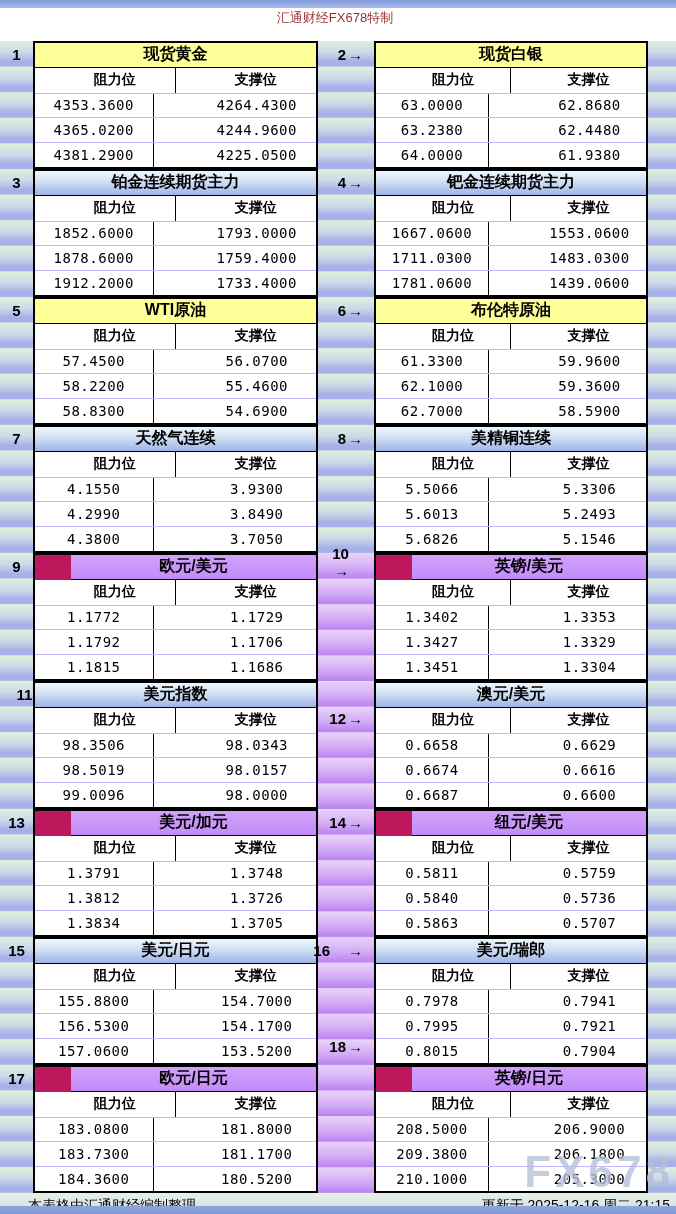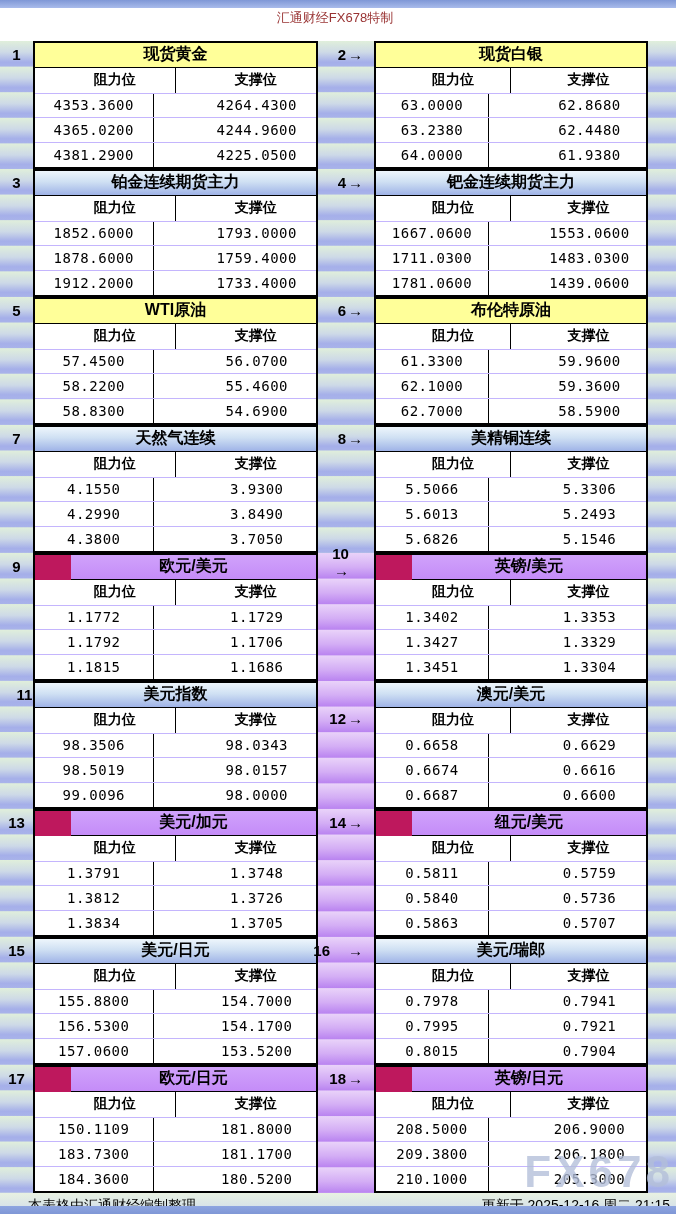--- a/index.html
+++ b/index.html
@@ -248,21 +248,21 @@
             <div class="cell num">153.5200</div>
           </div>
         </div>
         <div class="section theme-purple">
           <div class="sec-header">欧元/日元</div>
           <div class="sec-row col-head">
             <div class="cell">阻力位</div>
             <div class="cell">支撑位</div>
           </div>
           <div class="sec-row data-row">
-            <div class="cell num">150.1109</div>
+            <div class="cell num">183.0800</div>
             <div class="cell num">181.8000</div>
           </div>
           <div class="sec-row data-row">
             <div class="cell num">183.7300</div>
             <div class="cell num">181.1700</div>
           </div>
           <div class="sec-row data-row">
             <div class="cell num">184.3600</div>
             <div class="cell num">180.5200</div>
           </div>
@@ -295,21 +295,21 @@
           <span class="arrow">→</span>
         </div>
         <div class="gutter-label" style="top: 768px;">
           <span>14</span>
           <span class="arrow">→</span>
         </div>
         <div class="gutter-label" style="top: 896px; gap: 16px;">
           <span>16</span>
           <span class="arrow">→</span>
         </div>
-        <div class="gutter-label" style="top: 1024px;">
+        <div class="gutter-label" style="top: 992px;">
           <span>18</span>
           <span class="arrow">→</span>
         </div>
       </div>
     <div class="tcol">
         <div class="section theme-yellow">
           <div class="sec-header">现货白银</div>
           <div class="sec-row col-head">
             <div class="cell">阻力位</div>
             <div class="cell">支撑位</div>

